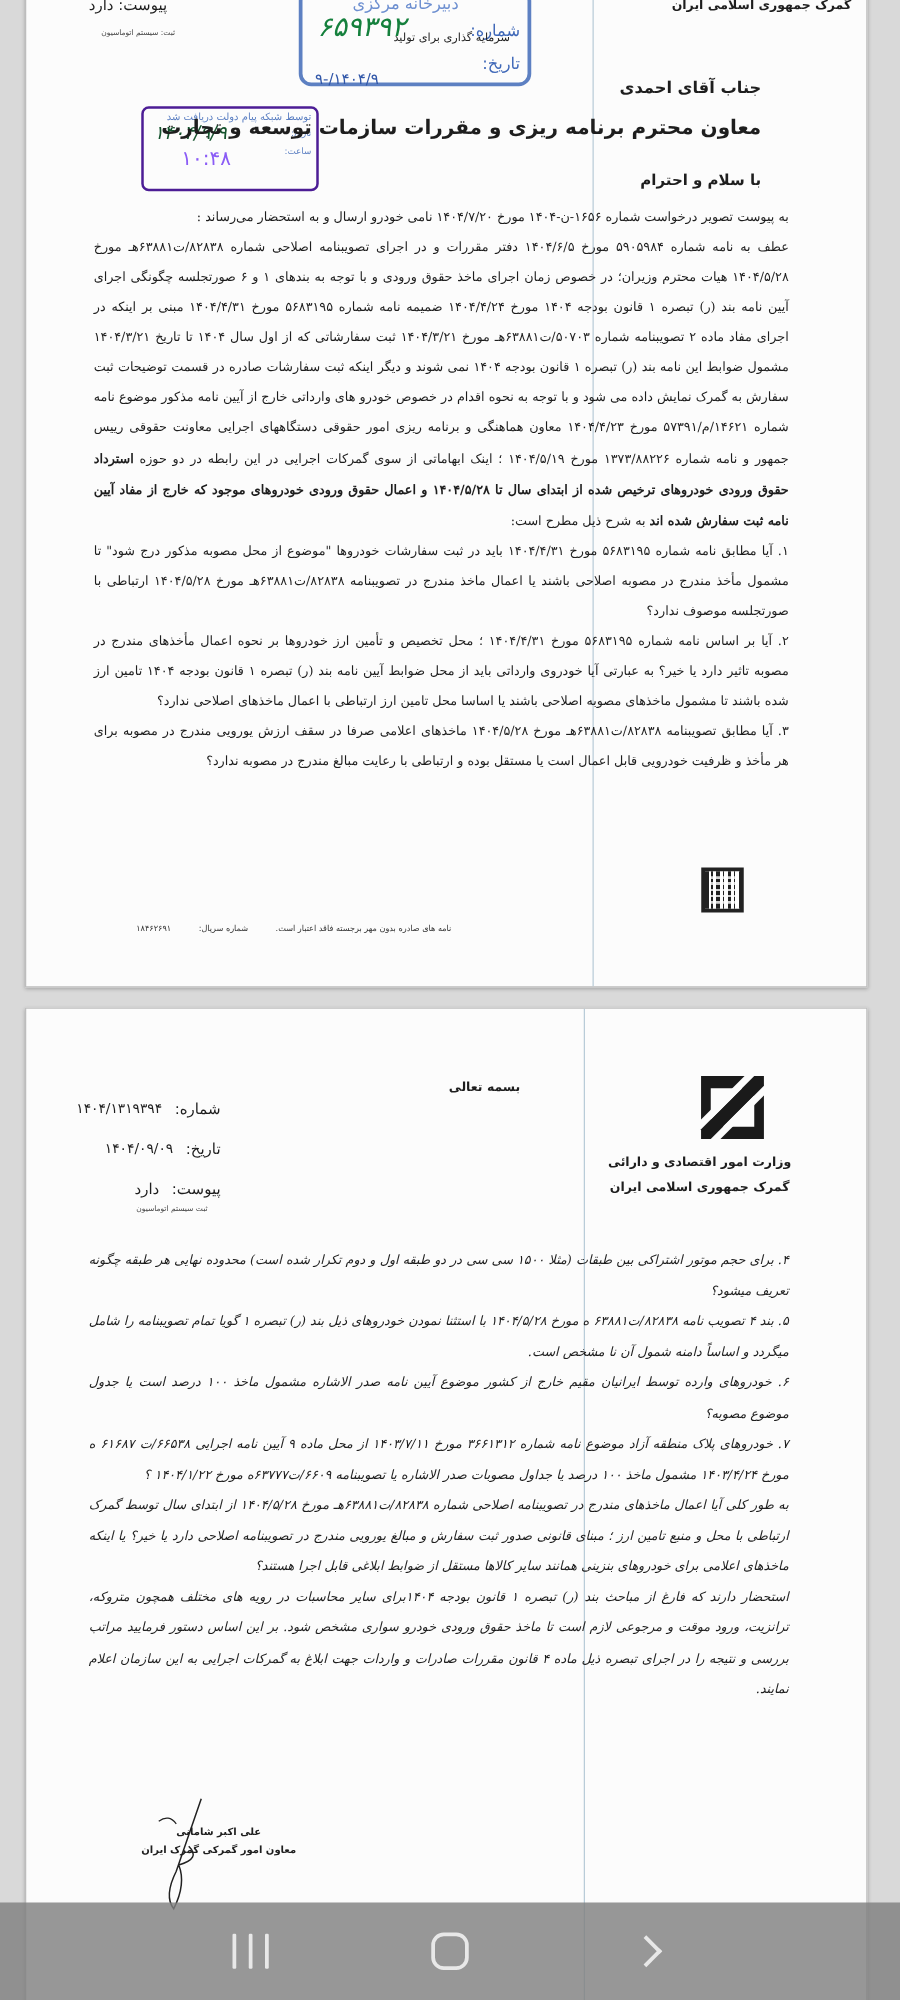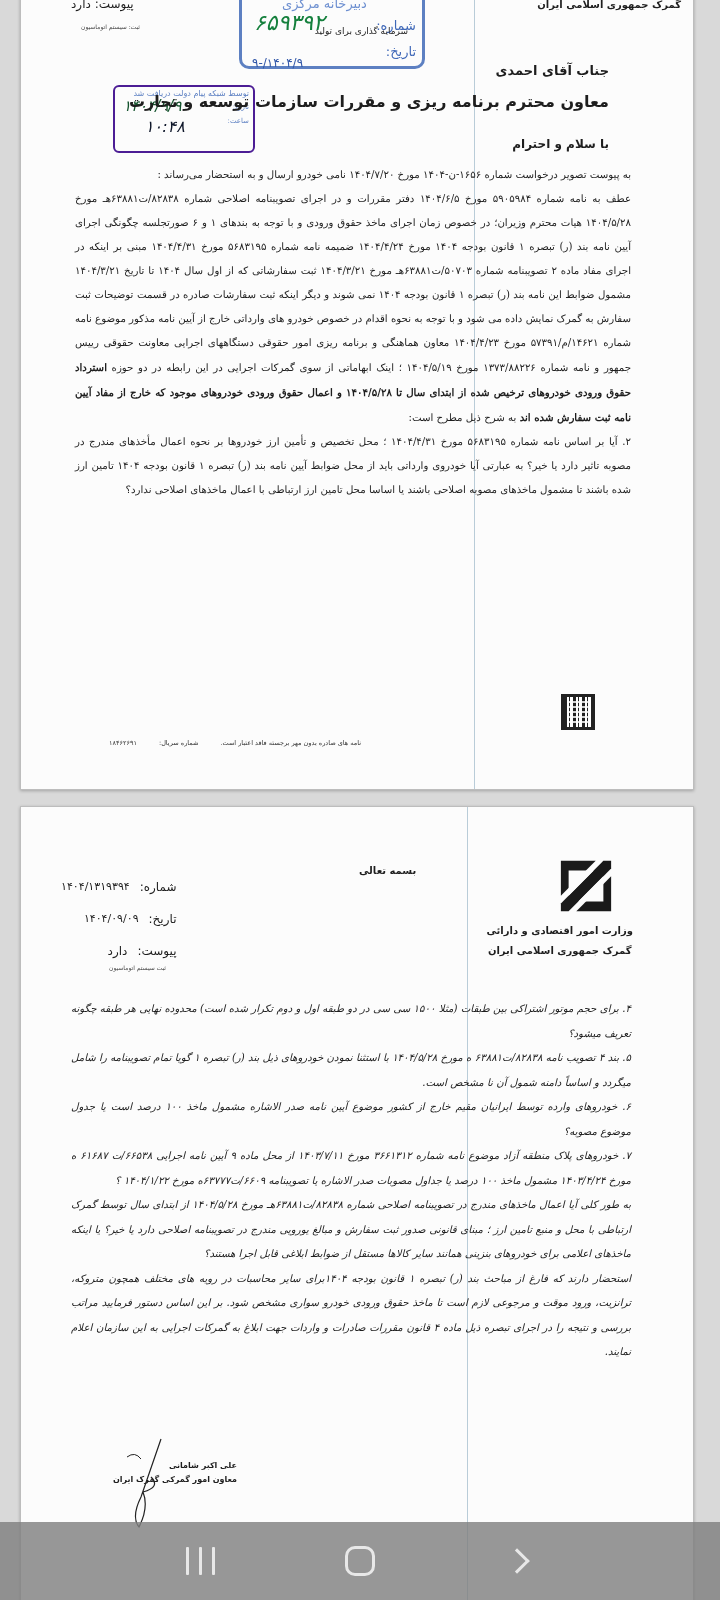--- a/index.html
+++ b/index.html
@@ -45,21 +45,21 @@
 
     .stamp-recv {
       left: 92px; top: 94px; width: 142px; height: 68px;
       border: 2px solid #4c1d95; border-radius: 6px;
       color: #5b7fc2; font-family: "DejaVu Sans", sans-serif;
     }
     .stamp-recv .r-title { position:absolute; top: 2px; right: 4px; font-size: 8px; }
     .stamp-recv .r-date-label { position:absolute; top: 16px; right: 4px; font-size: 7px; }
     .stamp-recv .r-date { position:absolute; top: 10px; left: 8px; font-size: 15px; color:#14532d; font-style: italic; }
     .stamp-recv .r-time-label { position:absolute; top: 30px; right: 4px; font-size: 7px; }
-    .stamp-recv .r-time { position:absolute; top: 30px; left: 30px; font-size: 16px; color:#0f172a; font-style: italic; }
+    .stamp-recv .r-time { position:absolute; top: 30px; left: 30px; font-size: 16px; color:#8b5cf6; }
 
     .addressee { right: 84px; top: 72px; font-size: 13px; font-weight: bold; font-family: "DejaVu Sans", sans-serif; }
     .addressee-title { right: 84px; top: 101px; font-size: 16px; font-weight: bold; font-family: "DejaVu Sans", sans-serif; }
     .salutation { right: 84px; top: 146px; font-size: 12px; font-weight: bold; font-family: "DejaVu Sans", sans-serif; }
 
     .body1 { right: 62px; top: 172px; width: 556px; font-size: 10.2px; line-height: 24px; text-align: justify; }
     .body1 p { margin: 0; }
     .body1 b { font-weight: bold; }
 
     .qr {
@@ -80,21 +80,21 @@
     .ministry { right: 60px; top: 114px; font-size: 10px; font-weight: bold; font-family: "DejaVu Sans", sans-serif; text-align: center; line-height: 20px; }
     .basmala { left: 310px; top: 58px; font-size: 10px; font-weight: bold; font-family: "DejaVu Sans", sans-serif; margin-left: 28px; }
     .meta2 { left: 40px; top: 64px; font-size: 12px; line-height: 32px; font-family: "DejaVu Sans", sans-serif; }
     .meta2 .row { display: flex; gap: 10px; direction: rtl; }
     .meta2 .val { font-size: 11px; }
     .sys-note2 { left: 88px; top: 157px; font-size: 6px; color:#444; font-family: "DejaVu Sans", sans-serif; }
 
     .body2 { right: 62px; top: 190px; width: 560px; font-size: 10.2px; line-height: 24.5px; text-align: justify; font-style: italic; }
     .body2 p { margin: 0; }
 
-    .signer { left: 92px; top: 652px; font-size: 8px; font-weight: bold; font-family: "DejaVu Sans", sans-serif; line-height: 14px; }
+    .signer { left: 92px; top: 652px; font-size: 8px; font-weight: bold; font-family: "DejaVu Sans", sans-serif; line-height: 14px; text-align: center; }
     .signature { left: 100px; top: 630px; width: 70px; height: 100px; }
 
     
     .navbar {
       position: absolute; left: 0; top: 1522px; width: 720px; height: 78px;
       background: rgba(128,128,128,0.82);
       display: flex; align-items: center; justify-content: space-around;
       padding: 0 120px;
     }
     .nav-btn { width: 60px; height: 60px; display: flex; align-items: center; justify-content: center; cursor: pointer; }
@@ -136,21 +136,23 @@
     <div class="abs addressee-title rtl">معاون محترم برنامه ریزی و مقررات سازمات توسعه و تجارت</div>
     <div class="abs salutation rtl">با سلام و احترام</div>
 
     <div class="abs body1 rtl">
       <p>به پیوست تصویر درخواست شماره ۱۶۵۶-ن-۱۴۰۴ مورخ ۱۴۰۴/۷/۲۰ نامی خودرو ارسال و به استحضار می‌رساند :</p>
       <p>
         <span>عطف به نامه شماره ۵۹۰۵۹۸۴ مورخ ۱۴۰۴/۶/۵ دفتر مقررات و در اجرای تصویبنامه اصلاحی شماره ۸۲۸۳۸/ت۶۳۸۸۱هـ مورخ ۱۴۰۴/۵/۲۸ هیات محترم وزیران؛ در خصوص زمان اجرای ماخذ حقوق ورودی و با توجه به بندهای ۱ و ۶ صورتجلسه چگونگی اجرای آیین نامه بند (ر) تبصره ۱ قانون بودجه ۱۴۰۴ مورخ ۱۴۰۴/۴/۲۴ ضمیمه نامه شماره ۵۶۸۳۱۹۵ مورخ ۱۴۰۴/۴/۳۱ مبنی بر اینکه در اجرای مفاد ماده ۲ تصویبنامه شماره ۵۰۷۰۳/ت۶۳۸۸۱هـ مورخ ۱۴۰۴/۳/۲۱ ثبت سفارشاتی که از اول سال ۱۴۰۴ تا تاریخ ۱۴۰۴/۳/۲۱ مشمول ضوابط این نامه بند (ر) تبصره ۱ قانون بودجه ۱۴۰۴ نمی شوند و دیگر اینکه ثبت سفارشات صادره در قسمت توضیحات ثبت سفارش به گمرک نمایش داده می شود و با توجه به نحوه اقدام در خصوص خودرو های وارداتی خارج از آیین نامه مذکور موضوع نامه شماره ۱۴۶۲۱/م/۵۷۳۹۱ مورخ ۱۴۰۴/۴/۲۳ معاون هماهنگی و برنامه ریزی امور حقوقی دستگاههای اجرایی معاونت حقوقی رییس جمهور و نامه شماره ۱۳۷۳/۸۸۲۲۶ مورخ ۱۴۰۴/۵/۱۹ ؛ اینک ابهاماتی از سوی گمرکات اجرایی در این رابطه در دو حوزه</span>
         <b>استرداد حقوق ورودی خودروهای ترخیص شده از ابتدای سال تا ۱۴۰۴/۵/۲۸ و اعمال حقوق ورودی خودروهای موجود که خارج از مفاد آیین نامه ثبت سفارش شده اند</b>
         <span>به شرح ذیل مطرح است:</span>
       </p>
+      <p>۱. آیا مطابق نامه شماره ۵۶۸۳۱۹۵ مورخ ۱۴۰۴/۴/۳۱ باید در ثبت سفارشات خودروها "موضوع از محل مصوبه مذکور درج شود" تا مشمول مأخذ مندرج در مصوبه اصلاحی باشند یا اعمال ماخذ مندرج در تصویبنامه ۸۲۸۳۸/ت۶۳۸۸۱هـ مورخ ۱۴۰۴/۵/۲۸ ارتباطی با صورتجلسه موصوف ندارد؟</p>
       <p>۲. آیا بر اساس نامه شماره ۵۶۸۳۱۹۵ مورخ ۱۴۰۴/۴/۳۱ ؛ محل تخصیص و تأمین ارز خودروها بر نحوه اعمال مأخذهای مندرج در مصوبه تاثیر دارد یا خیر؟ به عبارتی آیا خودروی وارداتی باید از محل ضوابط آیین نامه بند (ر) تبصره ۱ قانون بودجه ۱۴۰۴ تامین ارز شده باشند تا مشمول ماخذهای مصوبه اصلاحی باشند یا اساسا محل تامین ارز ارتباطی با اعمال ماخذهای اصلاحی ندارد؟</p>
+      <p>۳. آیا مطابق تصویبنامه ۸۲۸۳۸/ت۶۳۸۸۱هـ مورخ ۱۴۰۴/۵/۲۸ ماخذهای اعلامی صرفا در سقف ارزش یورویی مندرج در مصوبه برای هر مأخذ و ظرفیت خودرویی قابل اعمال است یا مستقل بوده و ارتباطی با رعایت مبالغ مندرج در مصوبه ندارد؟</p>
     </div>
 
     <div class="abs qr"></div>
 
     <div class="abs footer1">
       <span>نامه های صادره بدون مهر برجسته فاقد اعتبار است.</span>
       <span>شماره سریال:</span>
       <span>۱۸۴۶۲۶۹۱</span>
     </div>
   </div>

